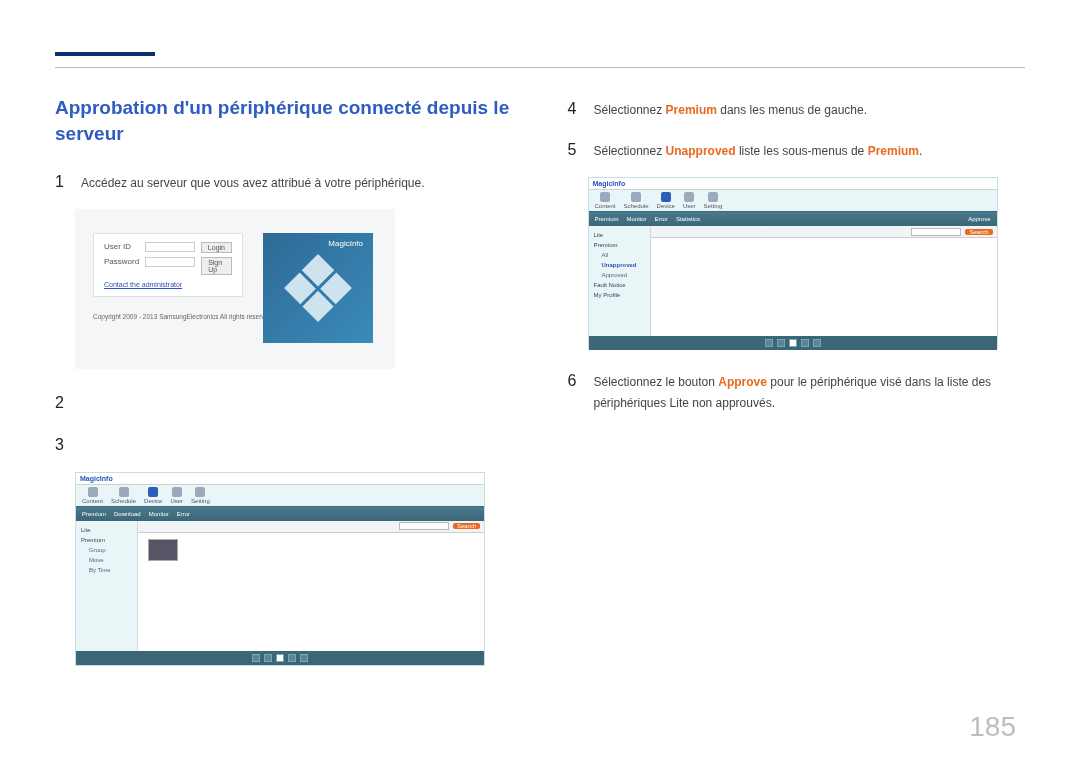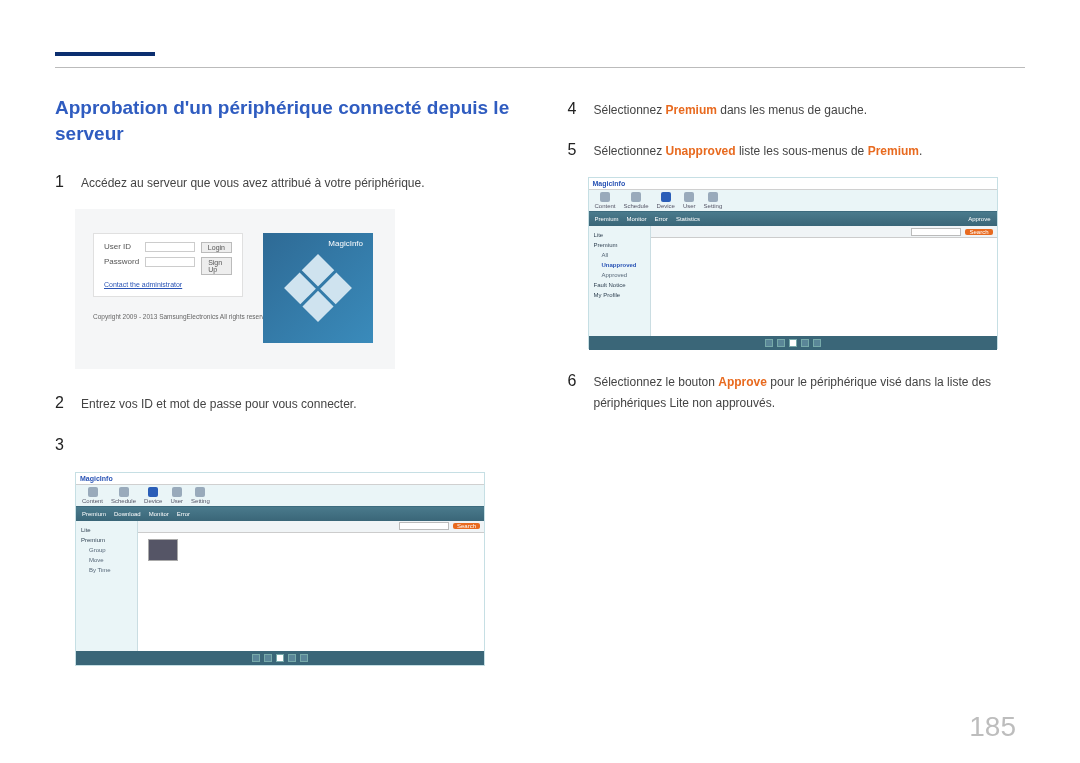--- a/index.html
+++ b/index.html
@@ -188,21 +188,20 @@
             <div></div>
             <div></div>
             <div></div>
           </div>
       </div>
       <div class="copyright">Copyright 2009 - 2013 SamsungElectronics All rights reserved</div>
     </div>
 
     <div class="step">
       <span class="num">2</span>
-      <span>Entrez vos ID et mot de passe pour vous connecter.</span>
     </div>
 
     <div class="step">
       <span class="num">3</span>
     </div>
 
     <div class="shot-wide">
       <div class="sw-top">MagicInfo</div>
       <div class="sw-tabs">
         <div class="sw-tab">

